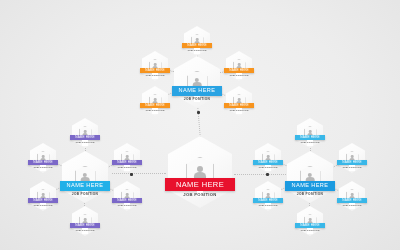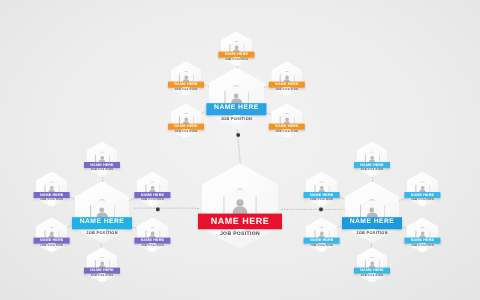--- a/index.html
+++ b/index.html
@@ -29,21 +29,21 @@
     clip-path:polygon(50% 0%,100% 25%,100% 75%,50% 100%,0% 75%,0% 25%);
     background:#fafafa;
     display:flex;align-items:center;justify-content:center;
   }
   .person{position:relative;display:block;}
   .person .head{position:absolute;left:50%;transform:translateX(-50%);border-radius:50%;background:#b9b9b9;}
   .person .body{position:absolute;left:50%;transform:translateX(-50%);background:#b9b9b9;border-radius:45% 45% 18% 18%/60% 60% 12% 12%;}
 
   .banner{
     position:absolute;left:50%;transform:translateX(-50%);
-    color:#fff;text-align:center;font-weight:bold;white-space:nowrap;
+    color:#fff;text-align:center;font-weight:normal;white-space:nowrap;
     display:flex;align-items:center;justify-content:center;
     letter-spacing:.4px;
     box-shadow:0 1px 2px rgba(0,0,0,.2);
   }
   .banner::before,.banner::after{
     content:"";position:absolute;top:100%;border-style:solid;
   }
   .role{
     position:absolute;left:50%;transform:translateX(-50%);
     color:#4a4a4a;text-align:center;white-space:nowrap;font-weight:bold;

